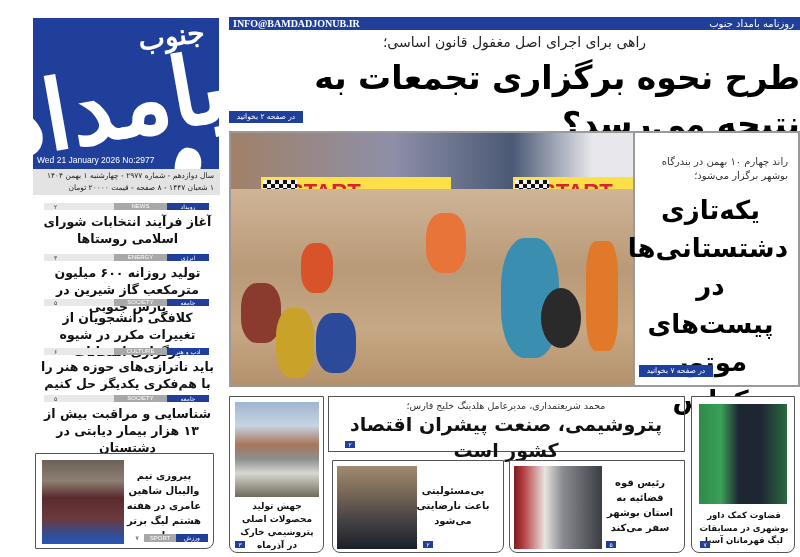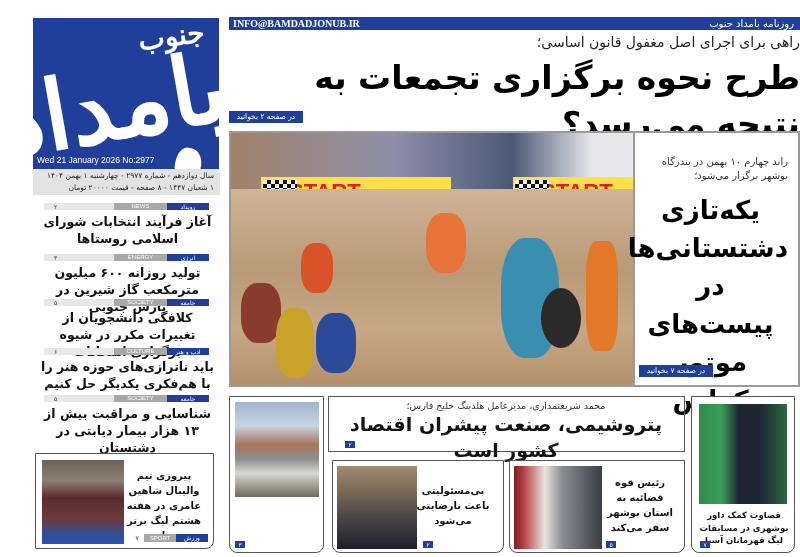--- a/index.html
+++ b/index.html
@@ -13,21 +13,21 @@
   .mast-title { position: absolute; right: -6px; top: 20px; color: #fff; font-family: "DejaVu Serif", serif; font-weight: bold; font-size: 96px; line-height: 1; direction: rtl; letter-spacing: -4px; transform: rotate(-10deg); transform-origin: right center; }
   .mast-date { position: absolute; left: 4px; top: 137px; color: #fff; font-family: "Liberation Sans", sans-serif; font-size: 8.5px; }
   .mast-info { left: 33px; top: 169px; width: 187px; height: 26px; background: #e3e3e3; font-size: 7.5px; line-height: 12px; padding: 1px 6px 0 0; direction: rtl; text-align: right; color: #222; }
   .mast-blob { position: absolute; right: 18px; top: 130px; width: 26px; height: 34px; background: #fff; border-radius: 40% 50% 45% 50%; transform: rotate(15deg); }
 
   
   .topbar { left: 229px; top: 17px; width: 571px; height: 13px; background: #1f3f9b; color: #fff; font-size: 10px; line-height: 13px; }
   .topbar .email { position: absolute; left: 4px; font-family: "Liberation Serif", serif; font-weight: bold; }
   .topbar .name { position: absolute; right: 6px; direction: rtl; }
 
-  .kicker-main { left: 229px; top: 34px; width: 571px; direction: rtl; font-size: 14px; color: #222; }
+  .kicker-main { left: 229px; top: 34px; width: 571px; text-align: center; direction: rtl; font-size: 14px; color: #222; }
   .headline-main { left: 229px; top: 55px; width: 571px; text-align: right; direction: rtl; font-size: 33px; font-weight: bold; color: #000; letter-spacing: -1px; line-height: 46px; }
   .readmore { background: #1f3f9b; color: #fff; font-size: 7.5px; direction: rtl; text-align: center; line-height: 12px; height: 12px; }
 
   
   .hero { left: 229px; top: 131px; width: 406px; height: 256px; border: 2px solid #9a9a9a; overflow: hidden; background: #c9a987; }
   .hero .sky { position:absolute; left:0; top:0; width:100%; height:60px; background: linear-gradient(90deg,#a08168 0%,#8e8fa8 40%,#4b5975 70%,#e8e8ec 90%); }
   .hero .banner { position:absolute; top:44px; height:30px; background:#fde047; color:#d8232f; font-weight:bold; font-family:"Liberation Sans",sans-serif; font-size:22px; line-height:30px; padding-left:28px; }
   .hero .checker { position:absolute; left:2px; top:3px; width:34px; height:24px; background-image: repeating-conic-gradient(#111 0 25%, #f2f2f2 0 50%); background-size: 8px 8px; }
   .hero .ground { position:absolute; left:0; top:56px; width:100%; height:200px; background: linear-gradient(180deg,#cfb496 0%,#b99a78 40%,#c7a884 70%,#b28f6a 100%); }
   .rider { position:absolute; border-radius:50%; }
@@ -174,20 +174,21 @@
 </div>
 
 <div class="abs petro-box">
   <div class="petro-kicker">محمد شریعتمداری، مدیرعامل هلدینگ خلیج فارس؛</div>
   <div class="petro-title">پتروشیمی، صنعت پیشران اقتصاد کشور است</div>
   <div class="page-badge" style="position:absolute; left:16px; top:44px;">۲</div>
 </div>
 
 <div class="abs card factory">
   <div class="factory-img"></div>
+  <div class="factory-text">جهش تولید محصولات اصلی پتروشیمی خارک در آذرماه</div>
   <div class="page-badge" style="position:absolute; left:5px; top:144px;">۳</div>
 </div>
 
 <div class="abs card pres">
   <div class="pres-img"></div>
   <div class="pres-text">بی‌مسئولیتی باعث نارضایتی می‌شود</div>
   <div class="page-badge" style="position:absolute; left:90px; top:80px;">۲</div>
 </div>
 
 <div class="abs card judiciary">

